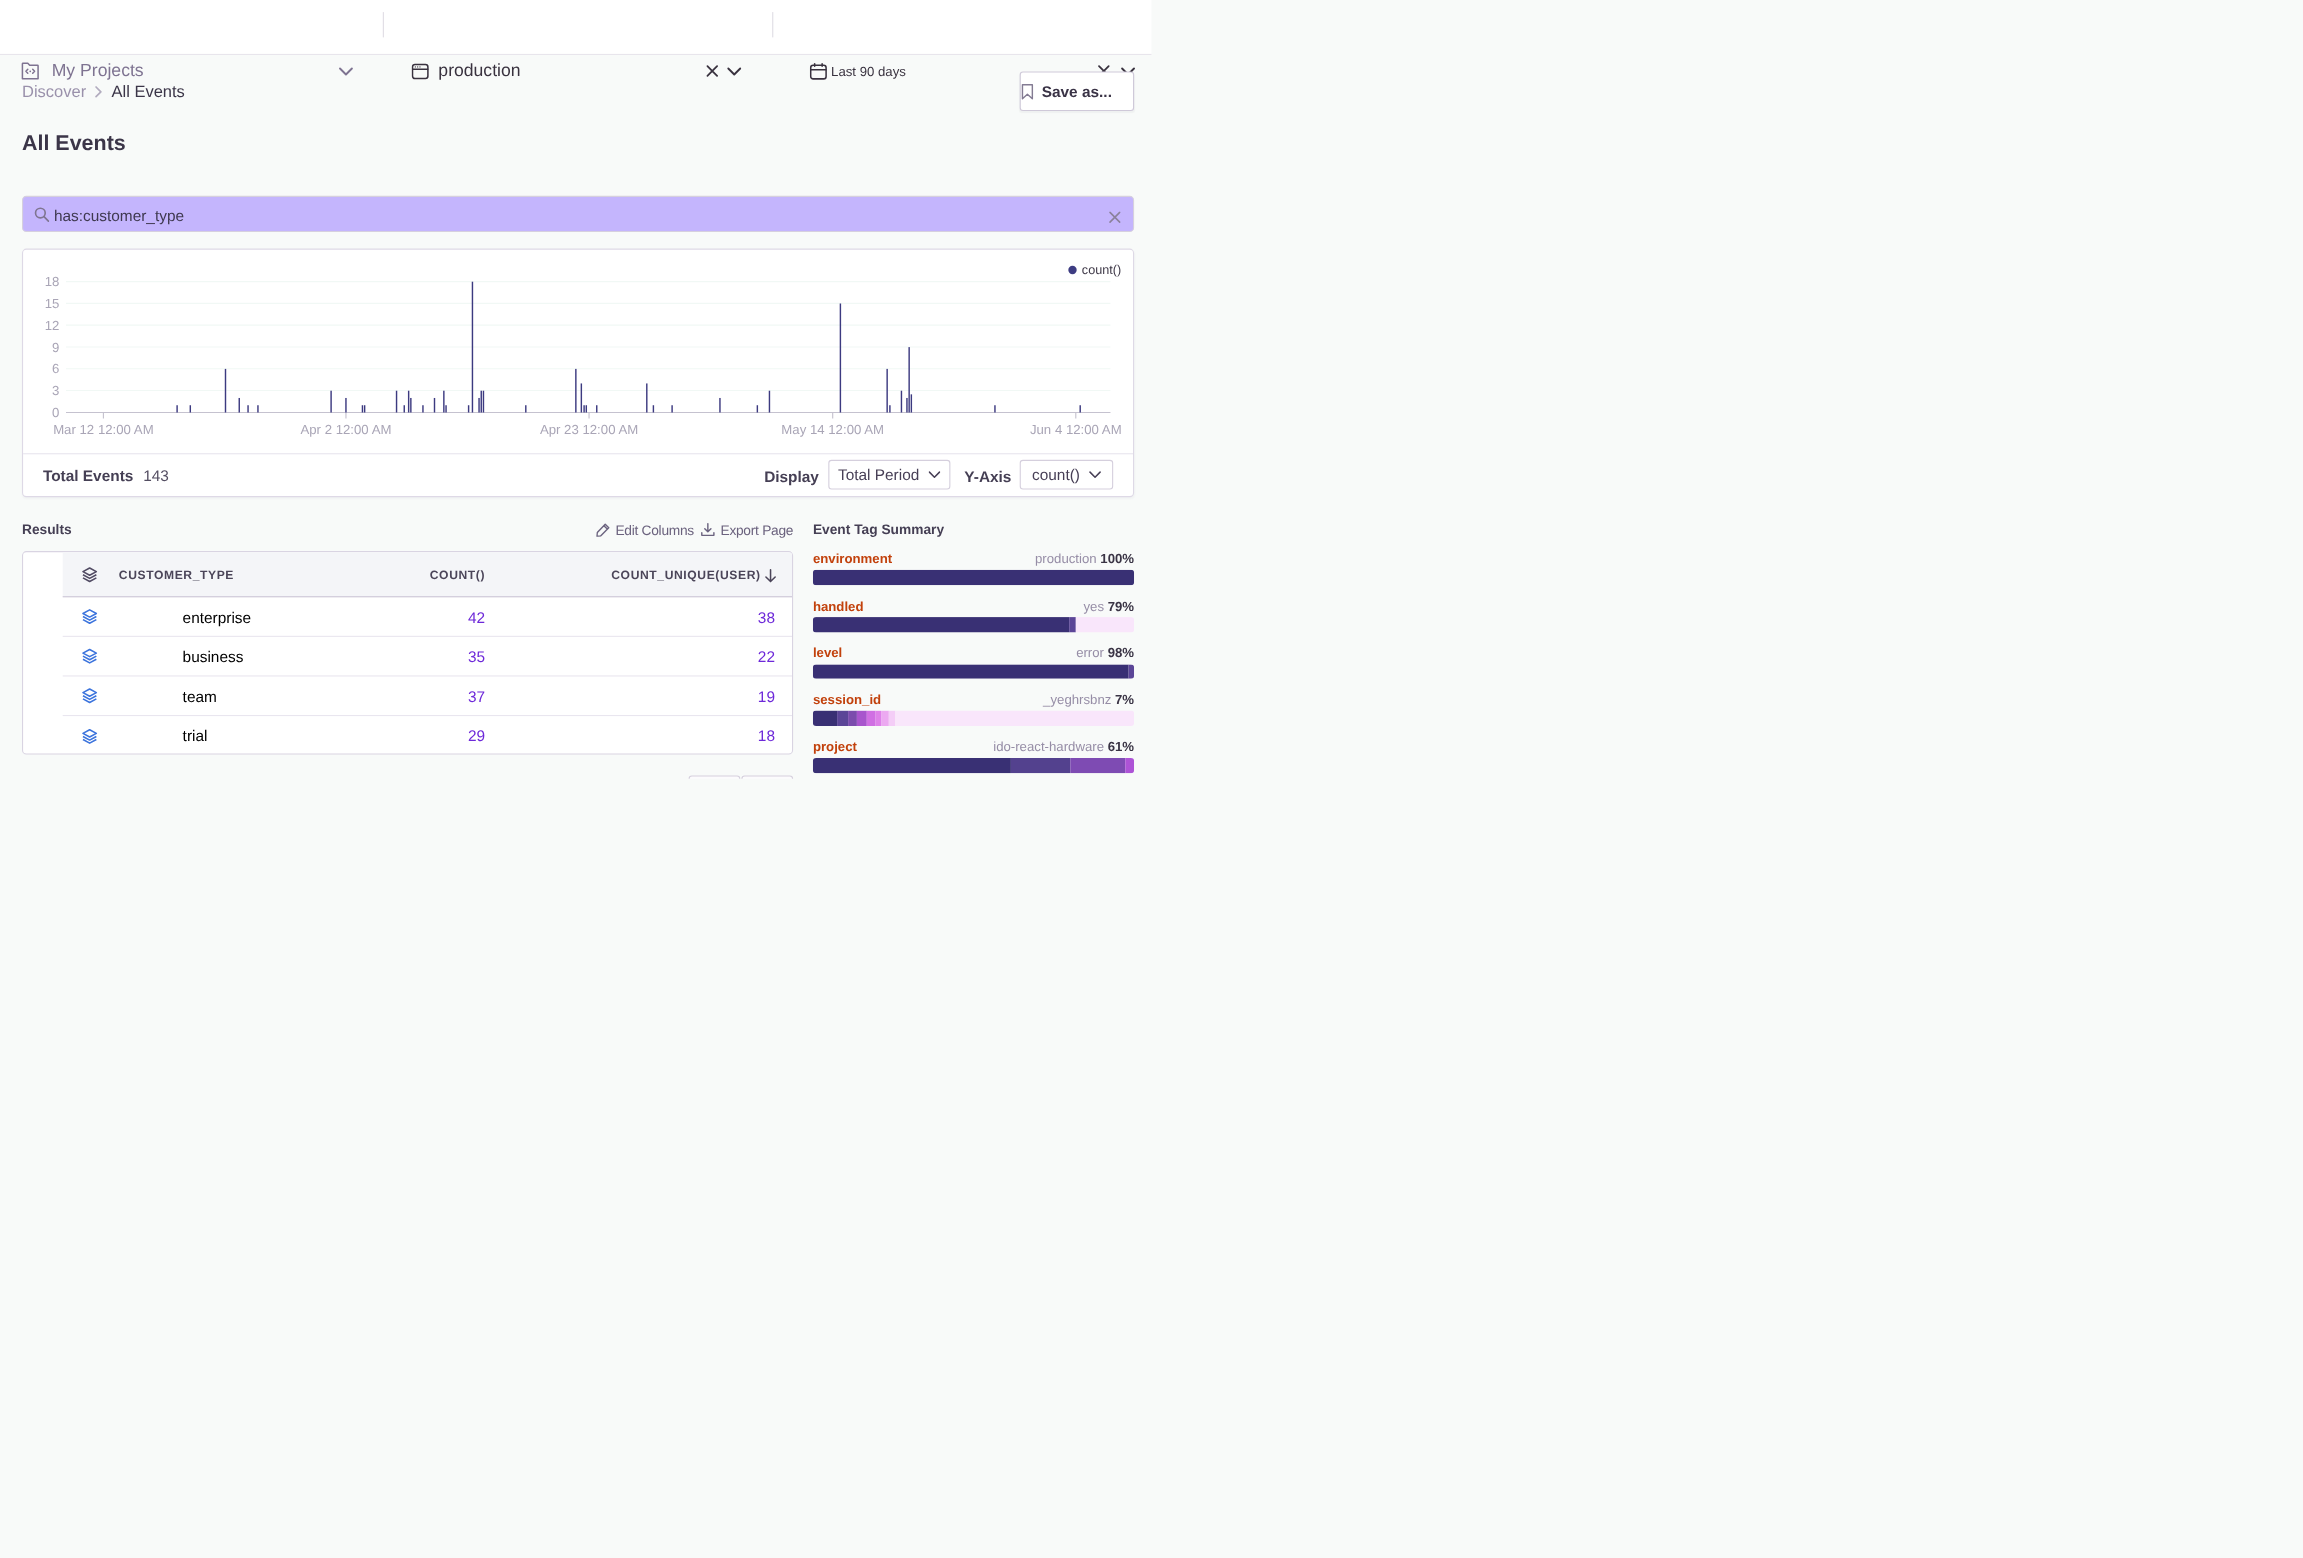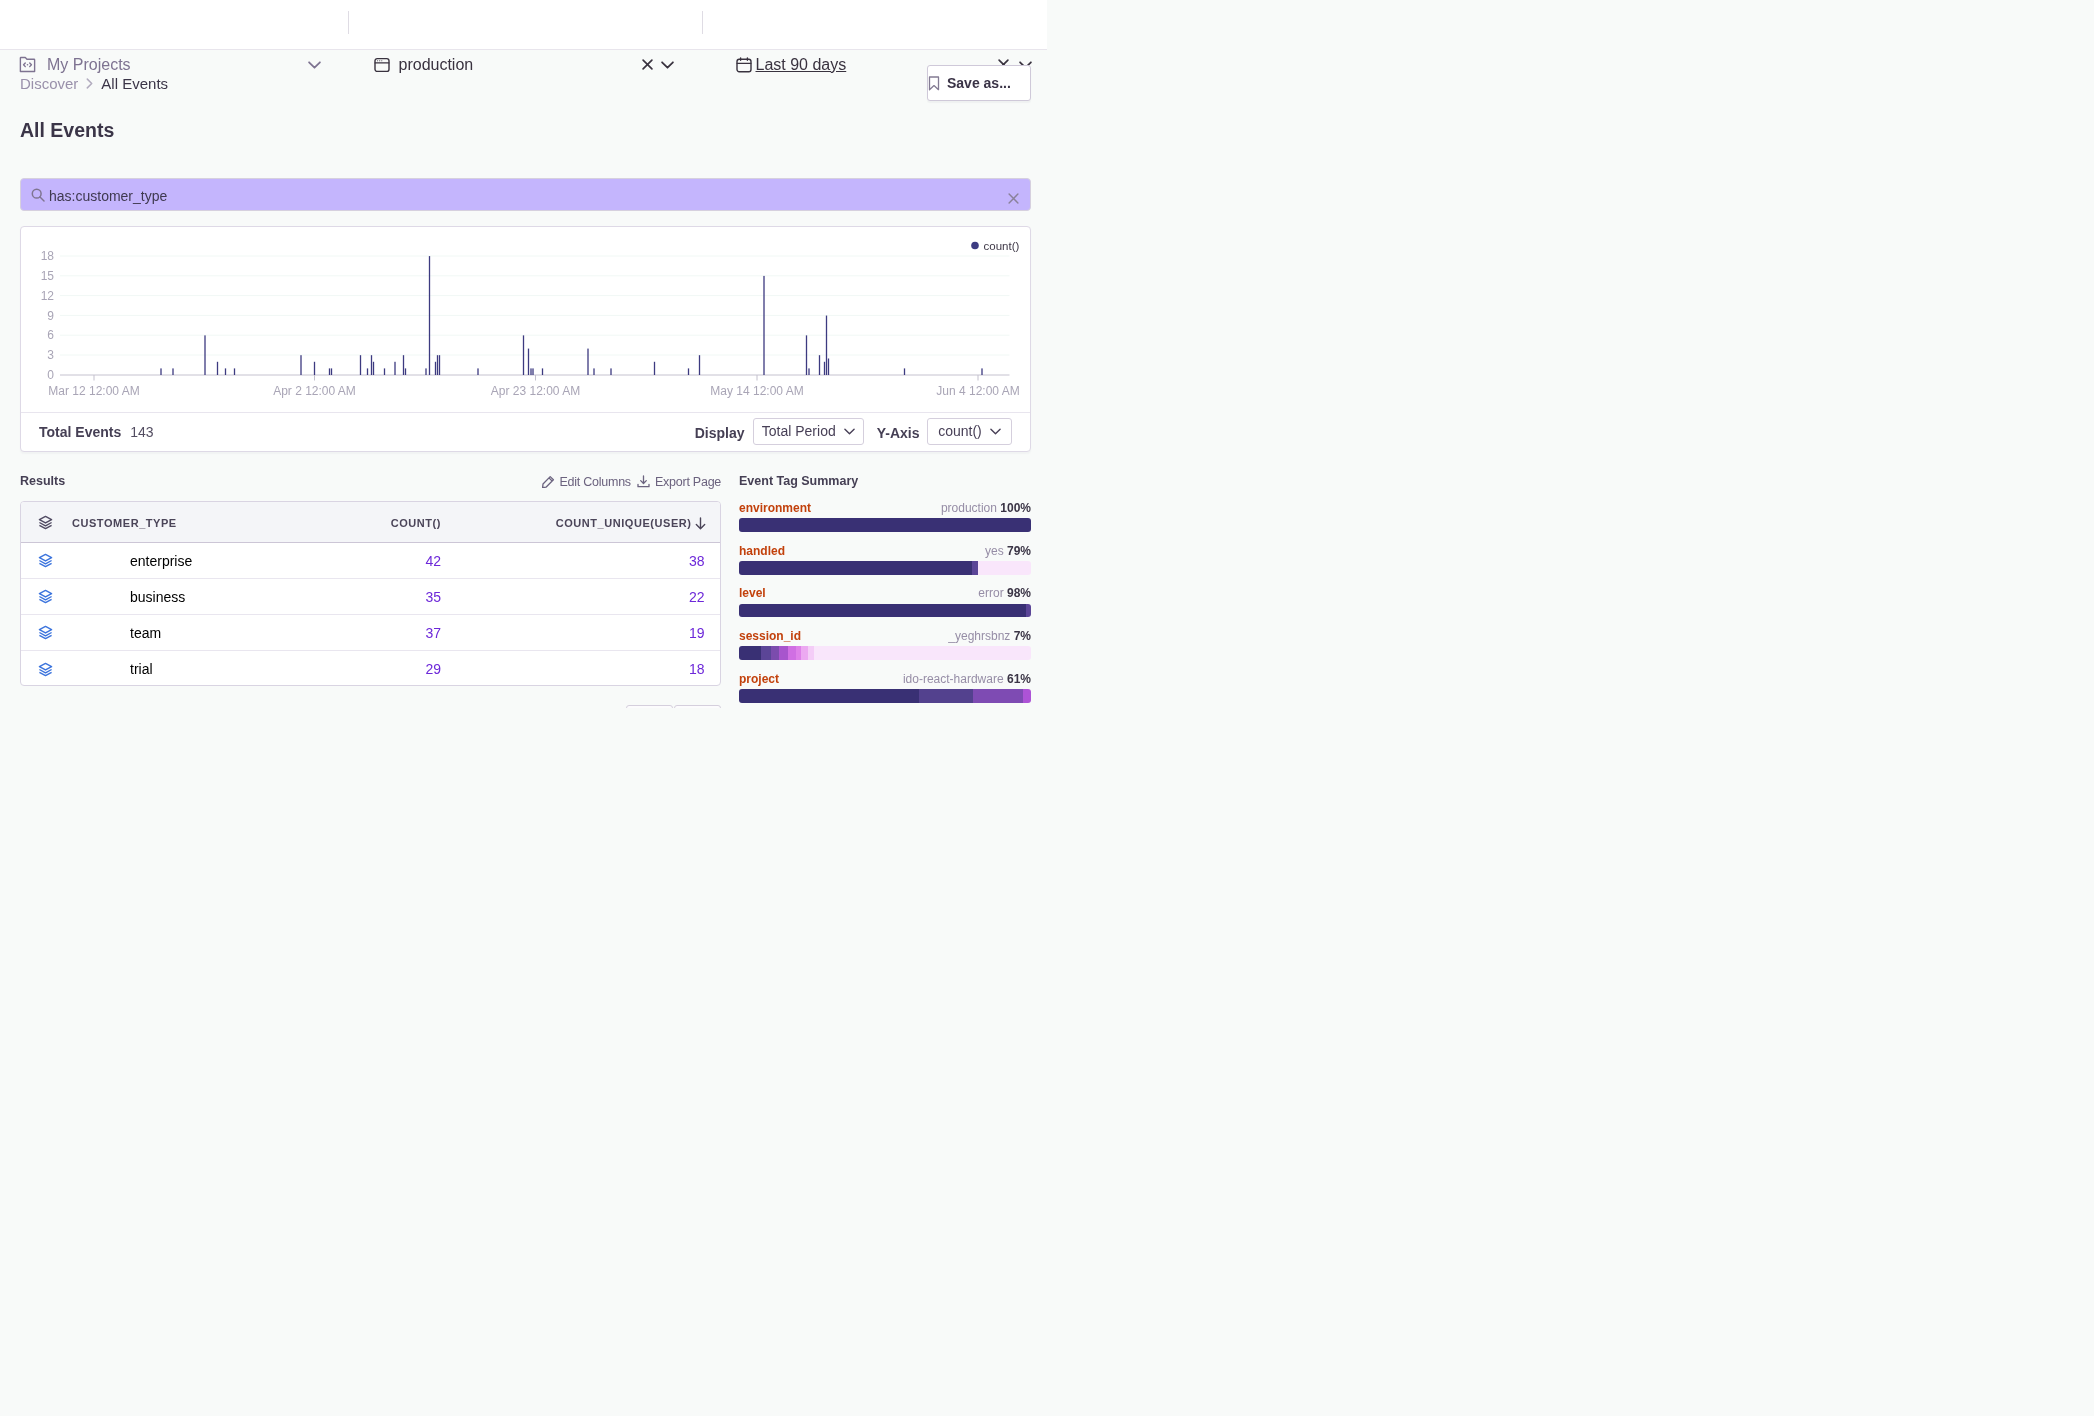--- a/index.html
+++ b/index.html
@@ -37,21 +37,21 @@
 #cfoot .tv { font-size:14px; color:#534d61; margin-left:9px; }
 .selbtn { height:26.5px; background:#fff; border:1px solid #d5cfdd; border-radius:3px;
   display:flex; align-items:center; justify-content:center; gap:8px; font-size:14px; color:#473f56;
   position:absolute; top:191px; }
 
 
 #results-h { position:absolute; left:20px; top:473.5px; font-size:12.5px; font-weight:700; color:#453f54;text-align:right; }
 .toollink { position:absolute; top:474.5px; display:flex; align-items:center; gap:5px;
   font-size:12.5px; color:#6b627e; letter-spacing:-0.25px; }
 #table { position:absolute; left:20px; top:500.5px; width:700.5px; height:185.5px; background:#fff;
-  border:1px solid #d9d4e2; border-radius:4px; overflow:hidden; }
+  border:1px solid #d9d4e2; border-radius:4px; overflow:hidden;padding-left:36px; }
 #thead { position:relative; height:41px; background:#f4f5f8; border-bottom:1px solid #ccc6d6;
   font-size:11px; font-weight:700; color:#4b4559; letter-spacing:0.55px; }
 #thead .ticon { left:16.5px; top:13px; }
 .ticon { position:absolute; }
 #thead .h1 { position:absolute; left:51px; top:15px; }
 #thead .h2 { position:absolute; right:278.5px; top:15px; }
 #thead .h3 { position:absolute; right:14px; top:15px; display:flex; gap:3px; align-items:center; }
 .trow { position:relative; height:36.2px; border-bottom:1px solid #e9e6ef; font-size:14px; }
 .trow:last-child { border-bottom:none; }
 .trow .ticon { left:16.5px; top:10.5px; }
@@ -109,21 +109,21 @@
     </div>
   <div class="vdiv" style="left:702px"></div>
   <div class="it" style="left:735.5px">
       <svg width="16" height="16" viewBox="0 0 16 16" fill="none" stroke="#39323f" stroke-width="1.4" stroke-linecap="round">
         <rect x="1" y="2.3" width="14" height="12.4" rx="2.2"></rect>
         <line x1="1.2" y1="6.4" x2="14.8" y2="6.4"></line>
         <line x1="4.6" y1="0.9" x2="4.6" y2="3.2"></line>
         <line x1="11.4" y1="0.9" x2="11.4" y2="3.2"></line>
       </svg>
     </div>
-  <div class="it" style="left:755.5px; font-size:16px; color:#39323f;text-decoration:underline;">Last 90 days</div>
+  <div class="it" style="left:755.5px; font-size:12px; color:#39323f;">Last 90 days</div>
   <div class="it" style="left:998px">
       <svg width="11" height="11" viewBox="0 0 10 10" fill="none" stroke="#39323f" stroke-width="1.5" stroke-linecap="round">
         <path d="M1 1l8 8M9 1l-8 8"></path>
       </svg>
     </div>
   <div class="it" style="left:1019px">
       <svg width="13" height="8" viewBox="0 0 12 7" fill="none" stroke="#39323f" stroke-width="1.6" stroke-linecap="round" stroke-linejoin="round">
         <path d="M1 1l5 5 5-5"></path>
       </svg>
     </div>

